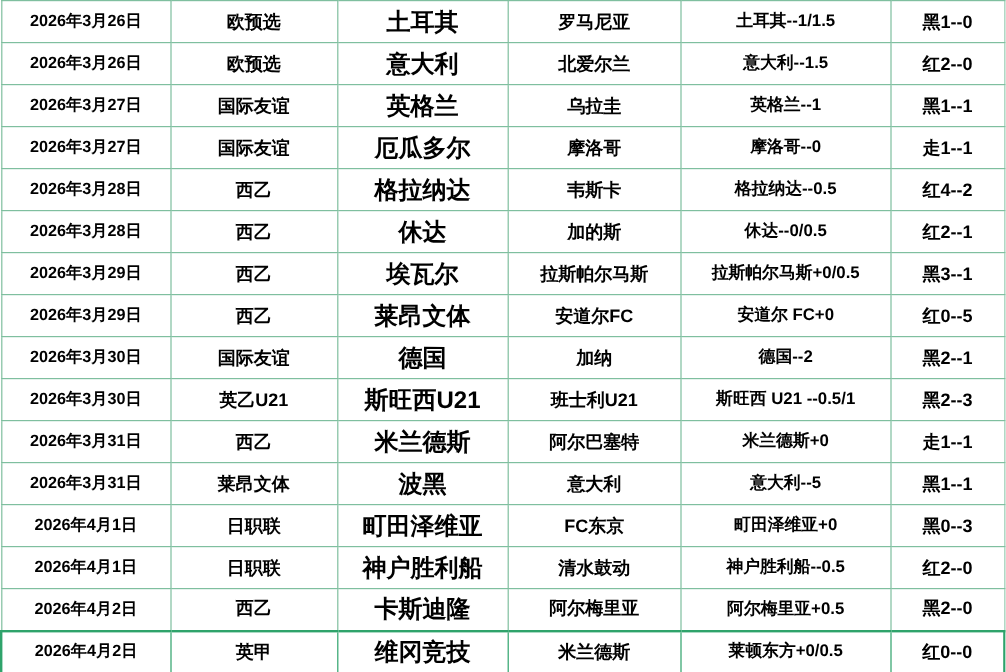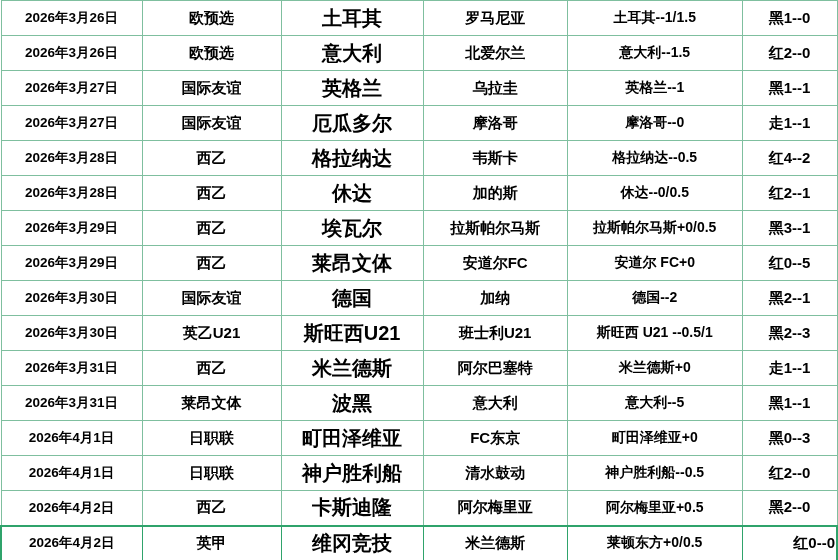--- a/index.html
+++ b/index.html
@@ -63,21 +63,20 @@
     border-left-width: 2px;
     border-bottom-width: 2px;
     border-top-width: 2px;
     border-color: #2fa36b;
   }
   tr.highlight td.c-result {
     border-right-width: 2px;
     border-bottom-width: 2px;
     border-top-width: 2px;
     border-color: #2fa36b;
-    text-align: right;
   }
   tr.highlight td.c-league,
   tr.highlight td.c-home,
   tr.highlight td.c-away,
   tr.highlight td.c-pick {
     border-top-width: 2px;
     border-bottom-width: 2px;
     border-color: #2fa36b;
   }
 </style>

